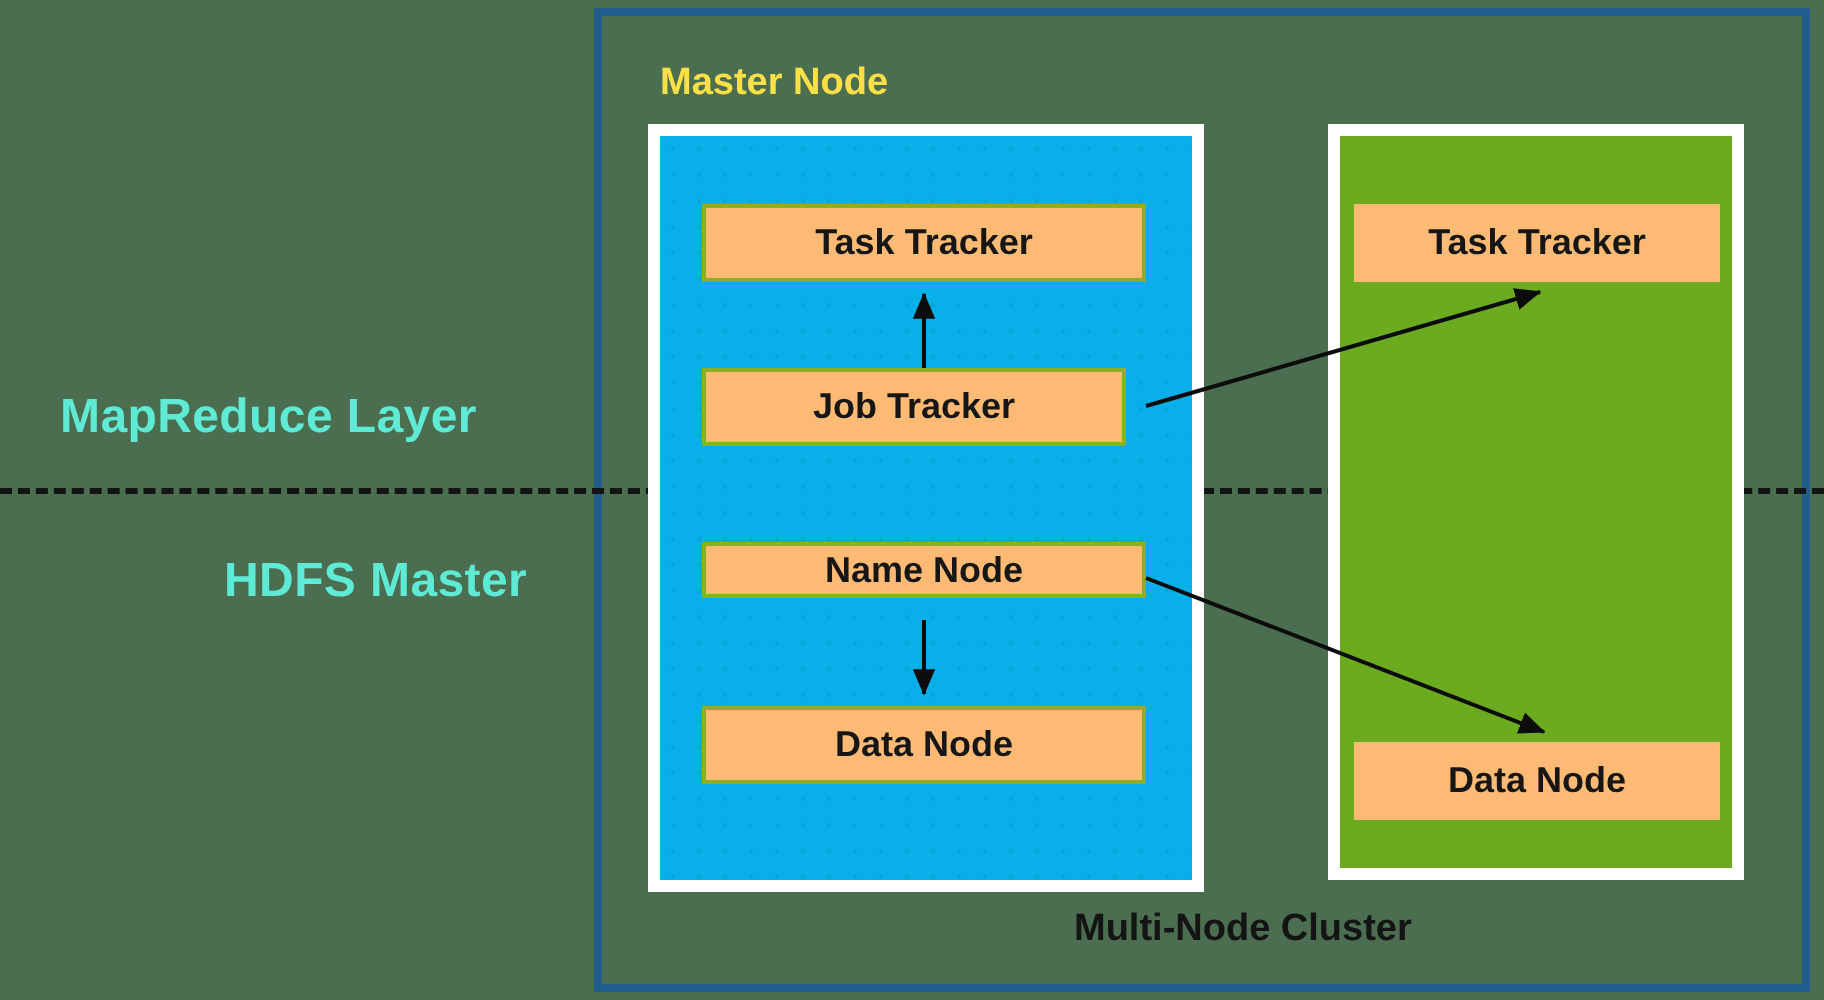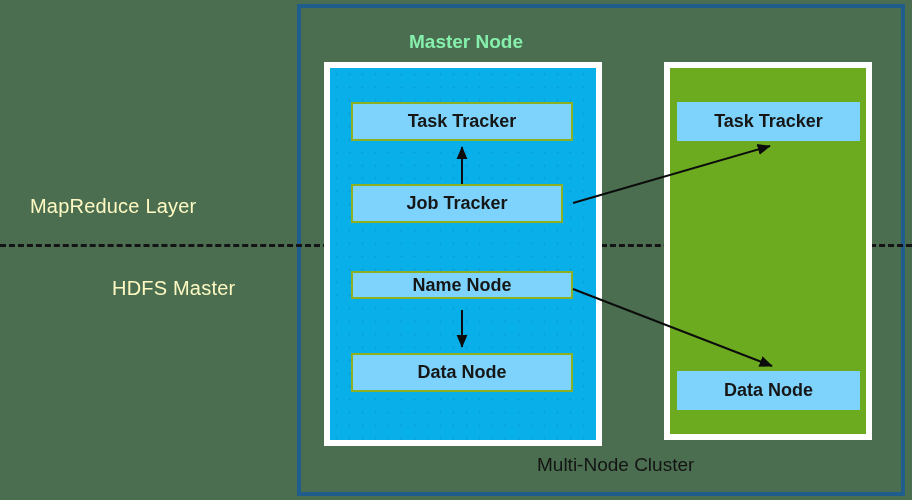--- a/index.html
+++ b/index.html
@@ -34,37 +34,37 @@
     left: 0;
     top: 244px;
     width: 912px;
     height: 0;
     border-top: 3px dashed #141414;
   }
 
   
   .layer-label {
     position: absolute;
-    color: #fef9c3;
-    font-weight: normal;
-    font-size: 20px;
+    color: #5eead4;
+    font-weight: bold;
+    font-size: 24px;
     letter-spacing: 0.2px;
     white-space: nowrap;
   }
   #label-mapreduce { left: 30px;  top: 195px; }
   #label-hdfs      { left: 112px; top: 277px; }
 
   
   .node-title {
     position: absolute;
-    color: #86efac;
+    color: #fde047;
     font-weight: bold;
     font-size: 19px;
     white-space: nowrap;
-    text-align: center;
+    text-align: left;
   }
   #title-master { left: 330px; top: 31px; width: 272px; }
   #title-slave  { left: 664px; top: 31px; width: 208px; }
 
   
   .node-panel {
     position: absolute;
     border: 6px solid #ffffff;
     box-sizing: border-box;
   }
@@ -82,21 +82,21 @@
     left: 664px;
     top: 62px;
     width: 208px;
     height: 378px;
     background-color: #6caa20;
   }
 
   
   .box {
     position: absolute;
-    background: #7dd3fc;
+    background: #fdba74;
     display: flex;
     align-items: center;
     justify-content: center;
     color: #161616;
     font-weight: bold;
     font-size: 18px;
     box-sizing: border-box;
     white-space: nowrap;
   }
   .box.outlined { border: 2px solid #8db023; }
@@ -120,21 +120,21 @@
     height: 500px;
     pointer-events: none;
   }
 
   
   #cluster-caption {
     position: absolute;
     left: 537px;
     top: 454px;
     color: #141414;
-    font-weight: normal;
+    font-weight: bold;
     font-size: 19px;
     white-space: nowrap;
   }
 </style>
 </head>
 <body>
 
 <div id="canvas">
 
   <div id="cluster-frame"></div>

